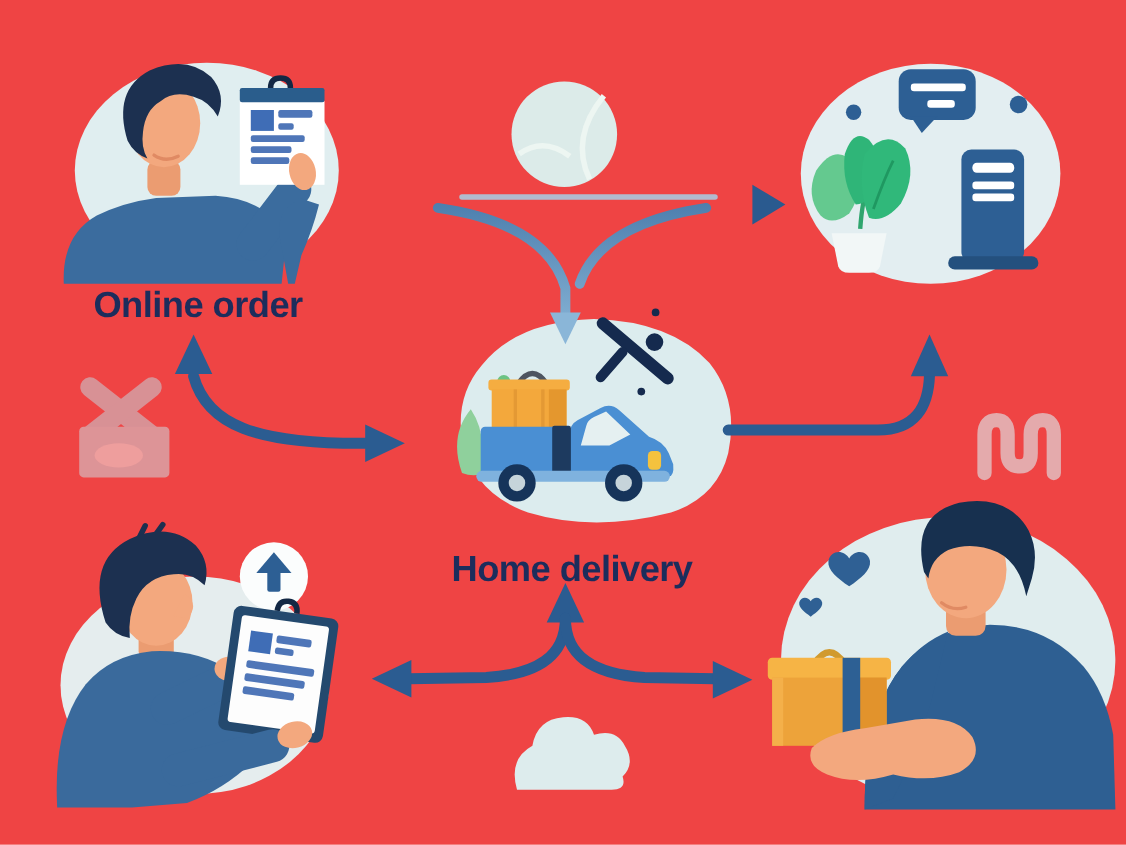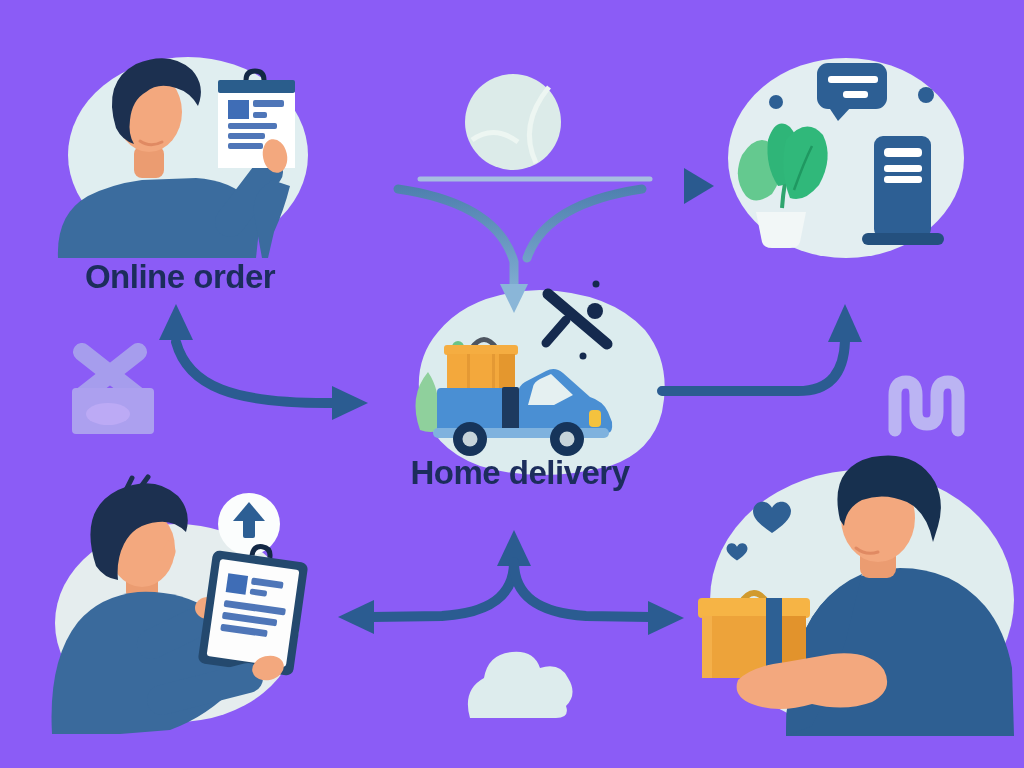--- a/index.html
+++ b/index.html
@@ -1,35 +1,35 @@
 <!DOCTYPE html>
 <html><head>
 <meta charset="utf-8">
 <style>
   html,body{margin:0;padding:0;}
   .stage{
     position:relative;
     width:1024px;height:768px;
-    background:#8b5cf6;
+    background:#ef4444;
     overflow:hidden;
     font-family:"Liberation Sans","DejaVu Sans",sans-serif;
   }
   .stage svg{position:absolute;left:0;top:0;}
   .label{
     position:absolute;
     font-weight:bold;
     font-size:33px;
     letter-spacing:-0.5px;
     color:#1c2d5c;
     text-align:center;
     white-space:nowrap;
   }
   #lbl-online{left:40px;top:258px;width:280px;}
   #lbl-delivery{left:713px;top:258px;width:260px;}
-  #lbl-home{left:380px;top:454px;width:280px;}
+  #lbl-home{left:380px;top:498px;width:280px;}
 </style>
 </head>
 <body>
 
 <div class="stage">
 <svg width="1024" height="768" viewBox="0 0 1024 768">
   <defs>
     <linearGradient id="gradTop" x1="0" y1="0" x2="1" y2="0">
       <stop offset="0" stop-color="#5b89b5"></stop>
           <stop offset="1" stop-color="#2b5c91"></stop>

